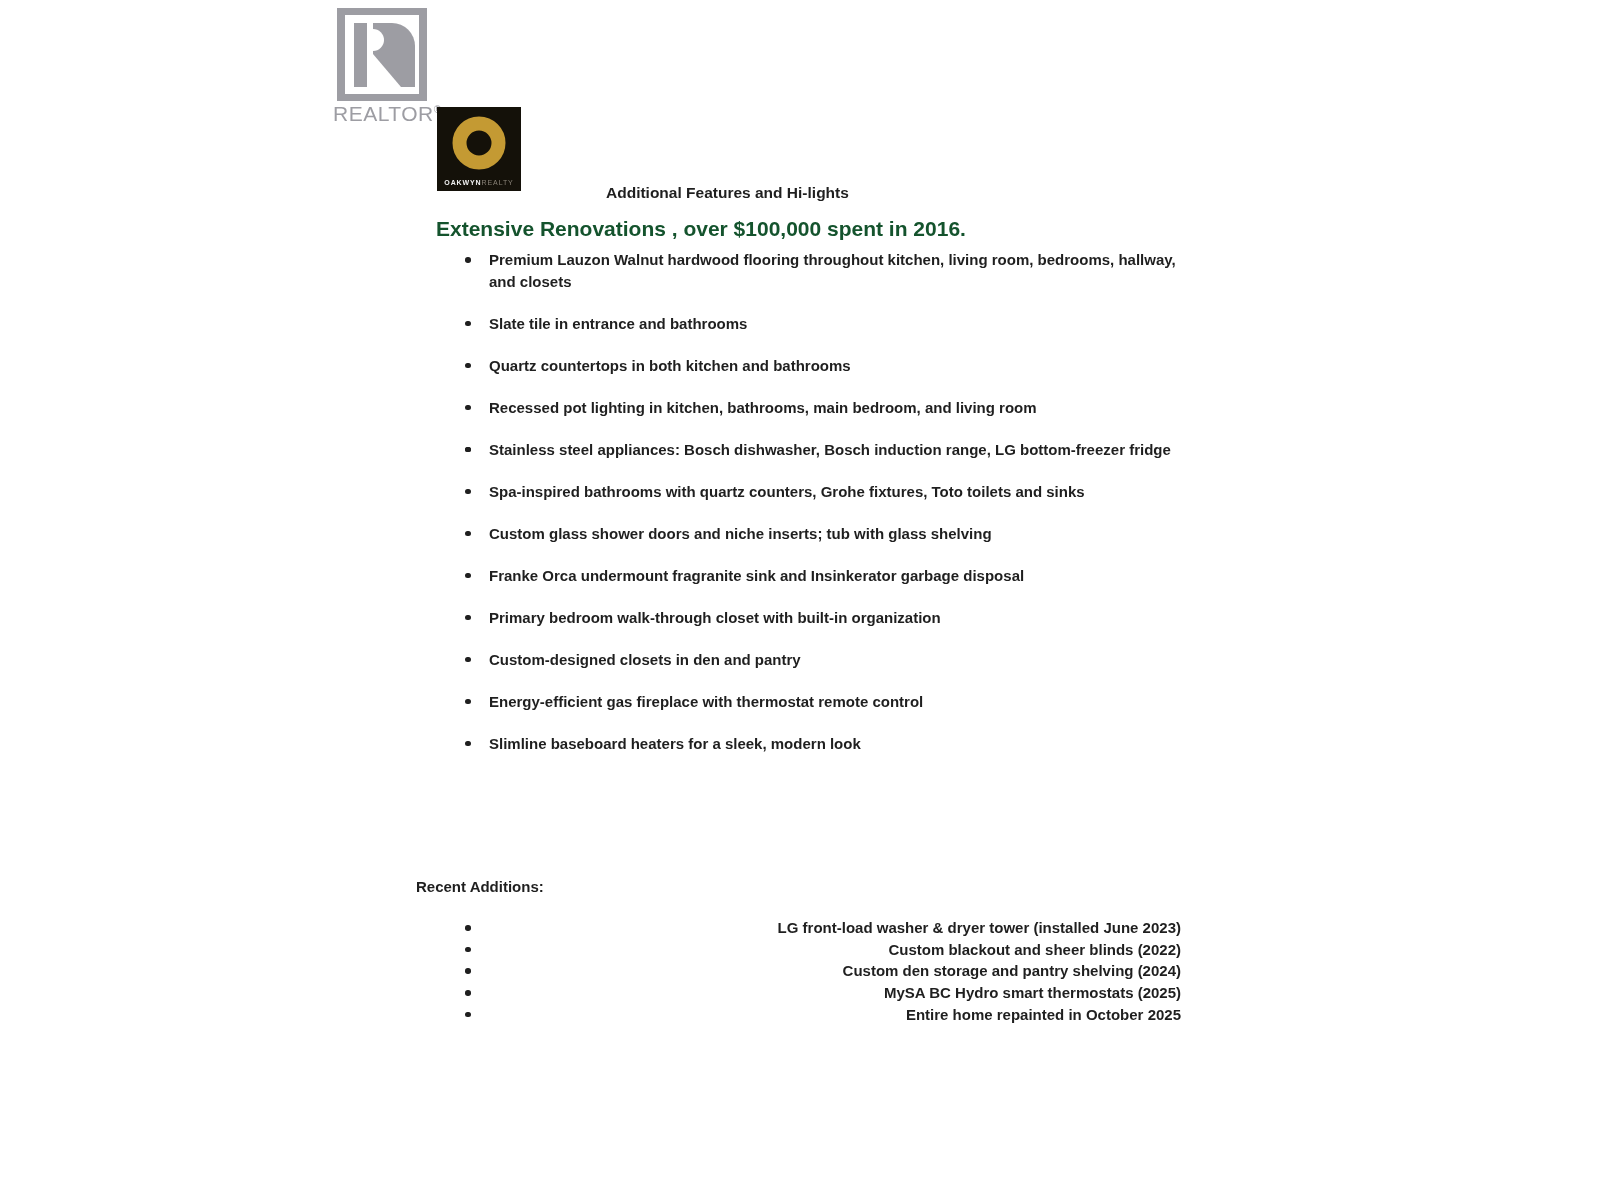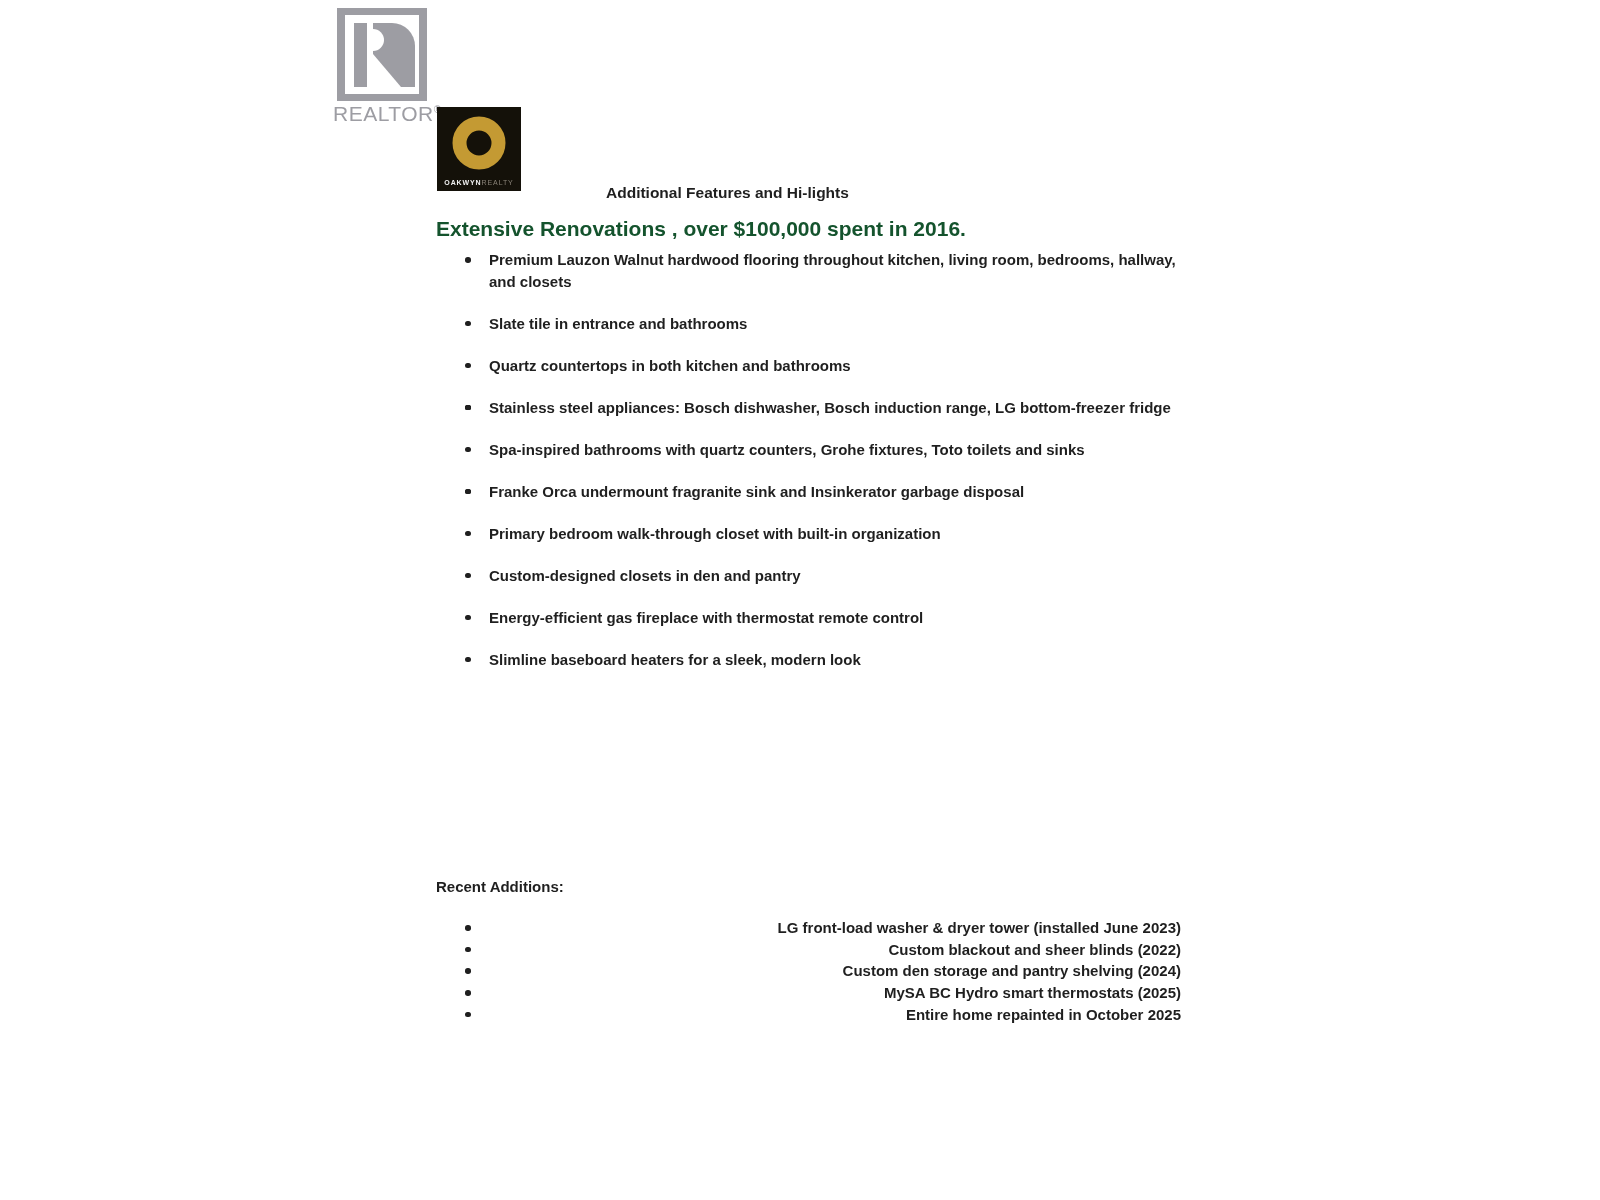--- a/index.html
+++ b/index.html
@@ -64,21 +64,21 @@
     font-size: 15px; font-weight: bold; color: #1f1f1f;
   }
   ul.features-list li { line-height: 21.5px; margin-bottom: 20.5px; }
   ul.recent-list li { line-height: 21.7px; margin-bottom: 0; }
   .bullet-dot {
     position: absolute; left: 29px; top: 8px;
     width: 5.5px; height: 5.5px; border-radius: 50%;
     background: #1f1f1f;
   }
   .recent-heading {
-    position: absolute; left: 436px; top: 878px;
+    position: absolute; left: 416px; top: 878px;
     font-size: 15px; font-weight: bold; color: #1f1f1f;
     white-space: nowrap;
   }
 </style>
 </head>
 <body>
 
 <div class="page">
 
   <div class="realtor-logo">
@@ -115,38 +115,40 @@
         <span>Slate tile in entrance and bathrooms</span>
       </li>
 
       <li>
         <span class="bullet-dot"></span>
         <span>Quartz countertops in both kitchen and bathrooms</span>
       </li>
 
       <li>
         <span class="bullet-dot"></span>
+        <span>Recessed pot lighting in kitchen, bathrooms, main bedroom, and living room</span>
       </li>
 
       <li>
         <span class="bullet-dot"></span>
       </li>
 
       <li>
         <span class="bullet-dot"></span>
         <span>Stainless steel appliances: Bosch dishwasher, Bosch induction range, LG bottom-freezer fridge</span>
       </li>
 
       <li>
         <span class="bullet-dot"></span>
         <span>Spa-inspired bathrooms with quartz counters, Grohe fixtures, Toto toilets and sinks</span>
       </li>
 
       <li>
         <span class="bullet-dot"></span>
+        <span>Custom glass shower doors and niche inserts; tub with glass shelving</span>
       </li>
 
       <li>
         <span class="bullet-dot"></span>
         <span>Franke Orca undermount fragranite sink and Insinkerator garbage disposal</span>
       </li>
 
       <li>
         <span class="bullet-dot"></span>
         <span>Primary bedroom walk-through closet with built-in organization</span>

